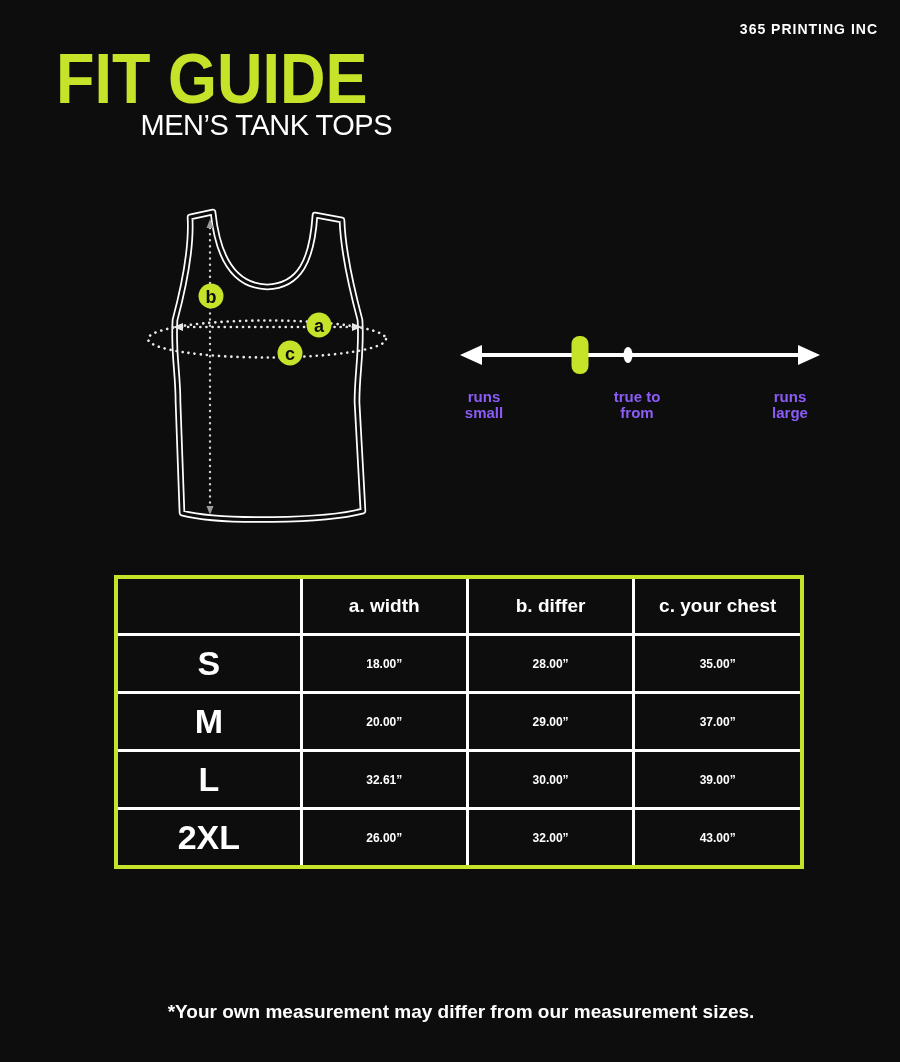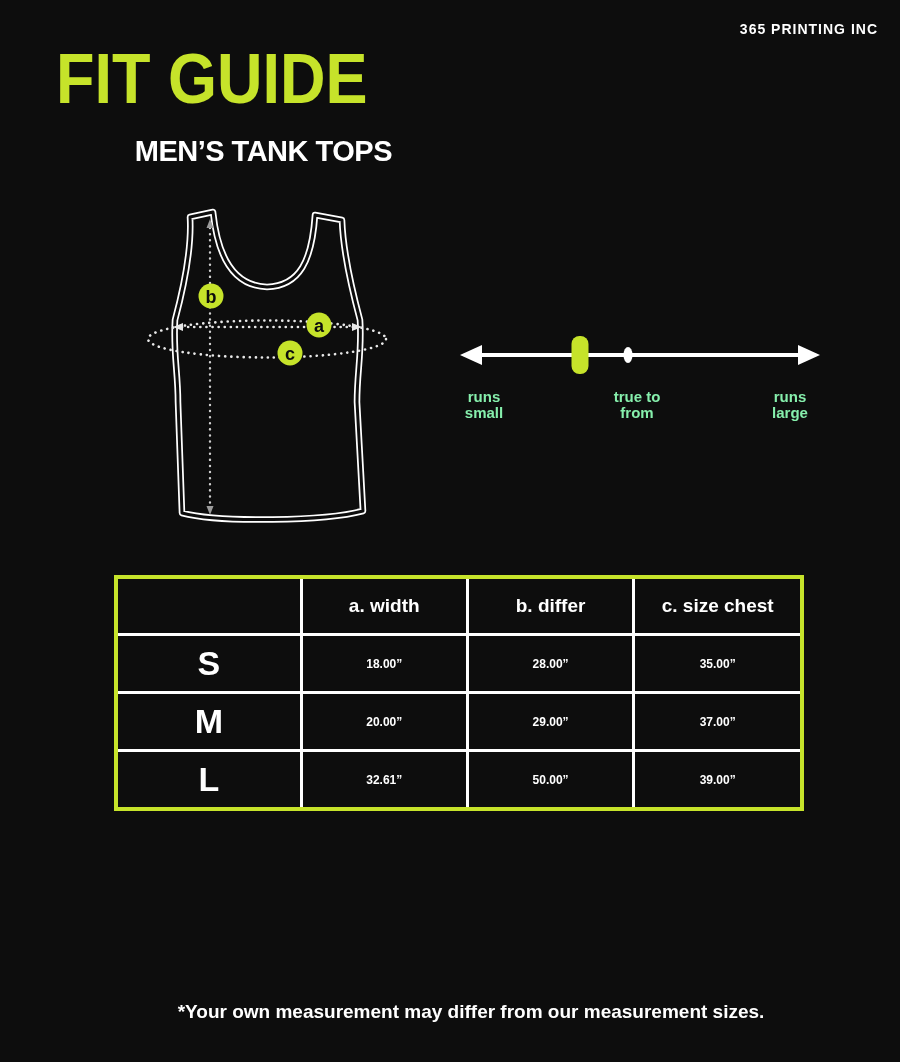--- a/index.html
+++ b/index.html
@@ -20,31 +20,31 @@
   }
   
   .title-block{left:56px;top:44px;width:336px;}
   .title{
     font-size:63px;font-weight:bold;letter-spacing:0px;
     color:#c6e32a;line-height:1.0;
     transform:scaleY(1.12);transform-origin:top left;
     white-space:nowrap;
   }
   .subtitle{
-    margin-top:28px;
-    font-size:29px;font-weight:bold;letter-spacing:-0.5px;
+    margin-top:2px;
+    font-size:29px;font-weight:normal;letter-spacing:-0.5px;
     text-align:right;color:#fff;white-space:nowrap;
   }
   
   .tank-svg{left:120px;top:190px;}
   .scale-svg{left:450px;top:330px;}
   .scale-label{
     top:389px;
     font-size:15px;font-weight:bold;line-height:1.08;
-    color:#86efac;text-align:center;white-space:pre-line;
+    color:#8b5cf6;text-align:center;white-space:pre-line;
   }
   .lbl-small{left:484px;transform:translateX(-50%);}
   .lbl-true{left:637px;transform:translateX(-50%);}
   .lbl-large{left:790px;transform:translateX(-50%);}
   
   table.size-table{
     left:114px;top:575px;position:absolute;
     width:690px;
     border-collapse:collapse;
     table-layout:fixed;
@@ -63,21 +63,21 @@
   table.size-table td{
     height:55px;
     font-size:12px;font-weight:bold;
   }
   table.size-table td.size-cell{
     font-size:34px;font-weight:bold;letter-spacing:0px;
   }
   col.c0{width:27%;} col.c1{width:24.2%;} col.c2{width:24.3%;} col.c3{width:24.5%;}
   
   .footnote{
-    left:126px;top:1001px;width:690px;
+    left:116px;top:1001px;width:690px;
     text-align:center;
     font-size:19px;font-weight:bold;letter-spacing:0px;
     color:#fff;
   }
 </style>
 </head>
 <body>
 
 <div class="abs brand">365 PRINTING INC</div>
 
@@ -163,36 +163,42 @@
       <col class="c0">
       <col class="c1">
       <col class="c2">
       <col class="c3">
     </colgroup>
   <tbody>
       <tr>
     <th></th>
     <th>a. width</th>
     <th>b. differ</th>
-    <th>c. size chest</th>
+    <th>c. your chest</th>
   </tr>
   <tr>
     <td class="size-cell">S</td>
     <td>18.00”</td>
     <td>28.00”</td>
     <td>35.00”</td>
   </tr>
   <tr>
     <td class="size-cell">M</td>
     <td>20.00”</td>
     <td>29.00”</td>
     <td>37.00”</td>
   </tr>
   <tr>
     <td class="size-cell">L</td>
     <td>32.61”</td>
-    <td>50.00”</td>
+    <td>30.00”</td>
     <td>39.00”</td>
+  </tr>
+  <tr>
+    <td class="size-cell">2XL</td>
+    <td>26.00”</td>
+    <td>32.00”</td>
+    <td>43.00”</td>
   </tr>
 </tbody>
   </table>
 
 <div class="abs footnote">*Your own measurement may differ from our measurement sizes.</div>
 
 </body></html>

